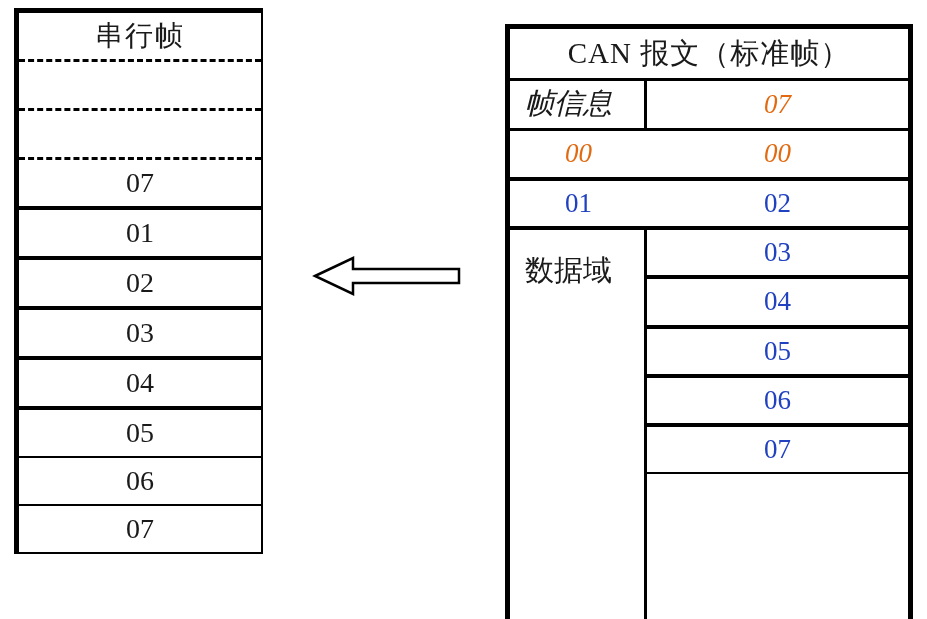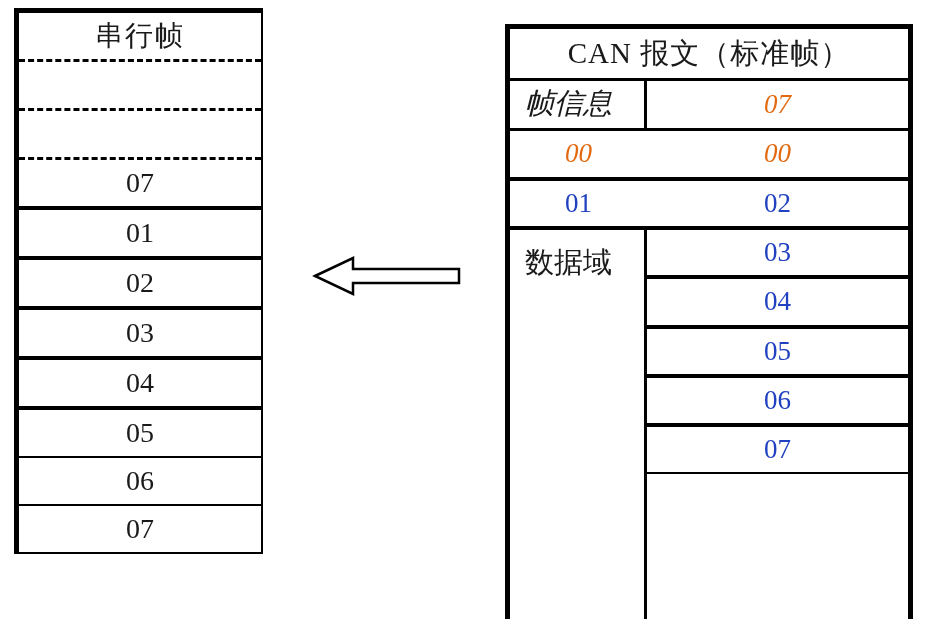--- a/index.html
+++ b/index.html
@@ -79,21 +79,21 @@
     font-size: 29px; color: #1a1a1a;
   }
   .ct-value {
     display: flex; align-items: center; justify-content: center;
     font-size: 27px;
   }
   .ct-datafield {
     grid-row: 5 / span 8;
     grid-column: 1;
     align-items: flex-start;
-    padding-top: 13px;
+    padding-top: 21px;
     border-top: 4px solid var(--line);
     text-align: center;
   }
   .can-table .b3 { border-top: 3px solid var(--line); font-style: italic; }
   .can-table .b4 { border-top: 4px solid var(--line); }
   .can-table .bthin { border-top: 2px solid var(--line); }
 </style>
 </head>
 <body>
 

